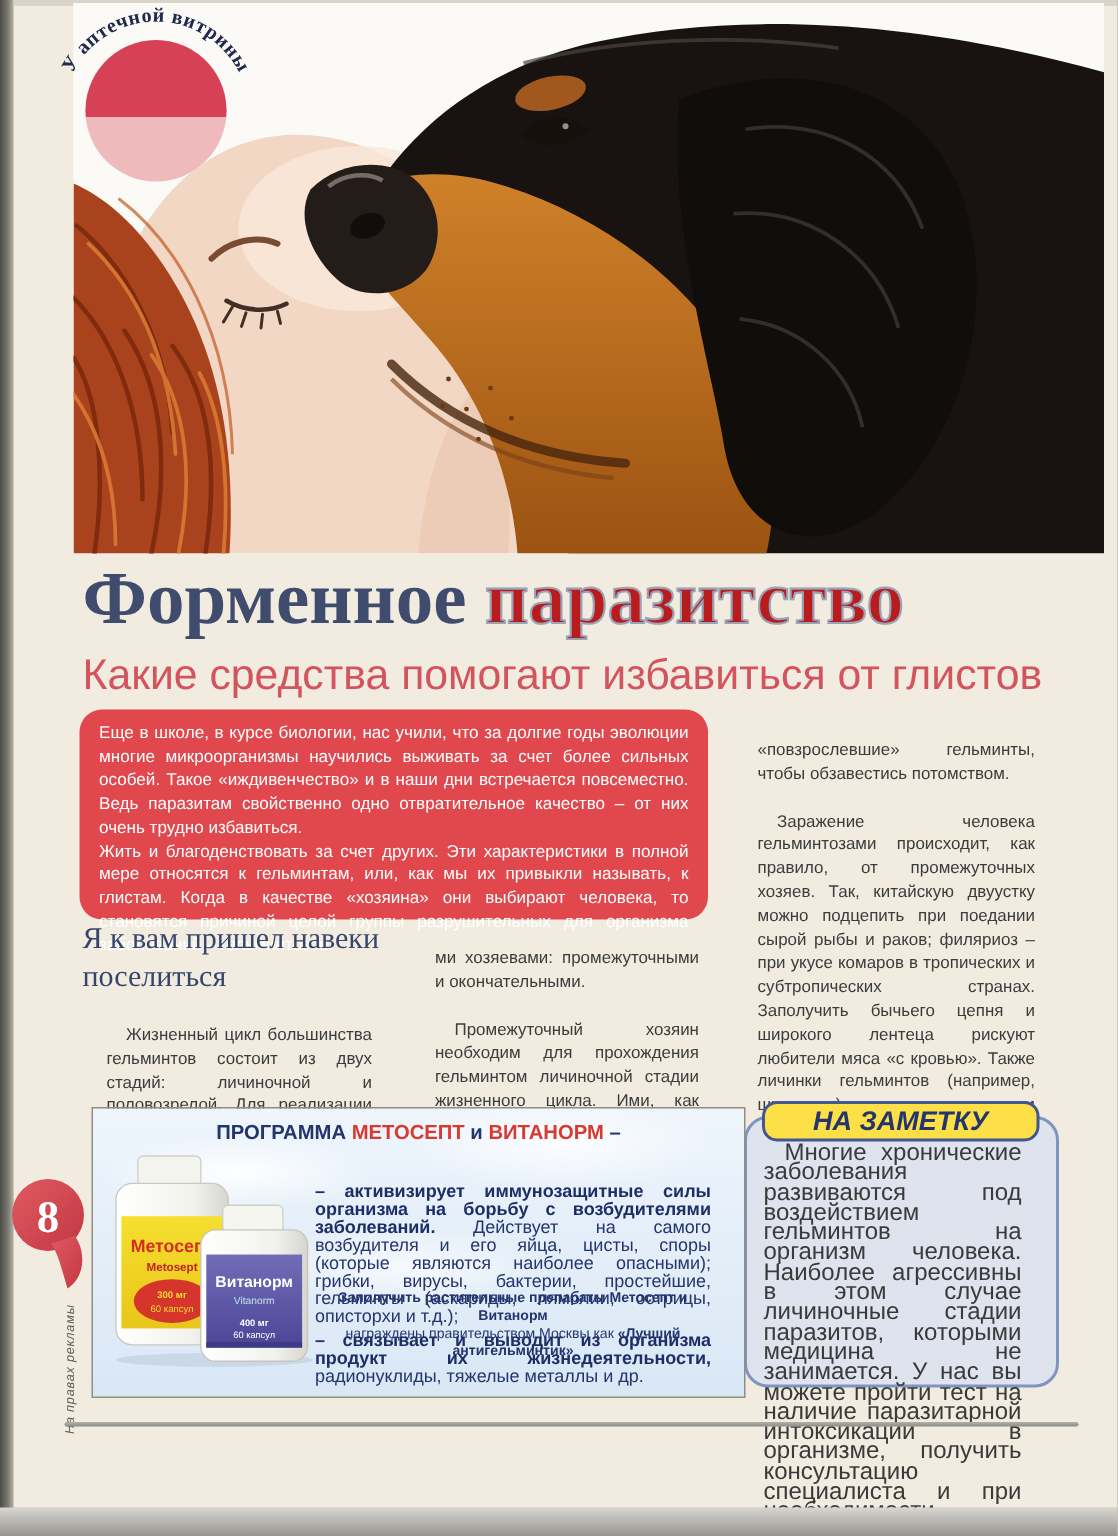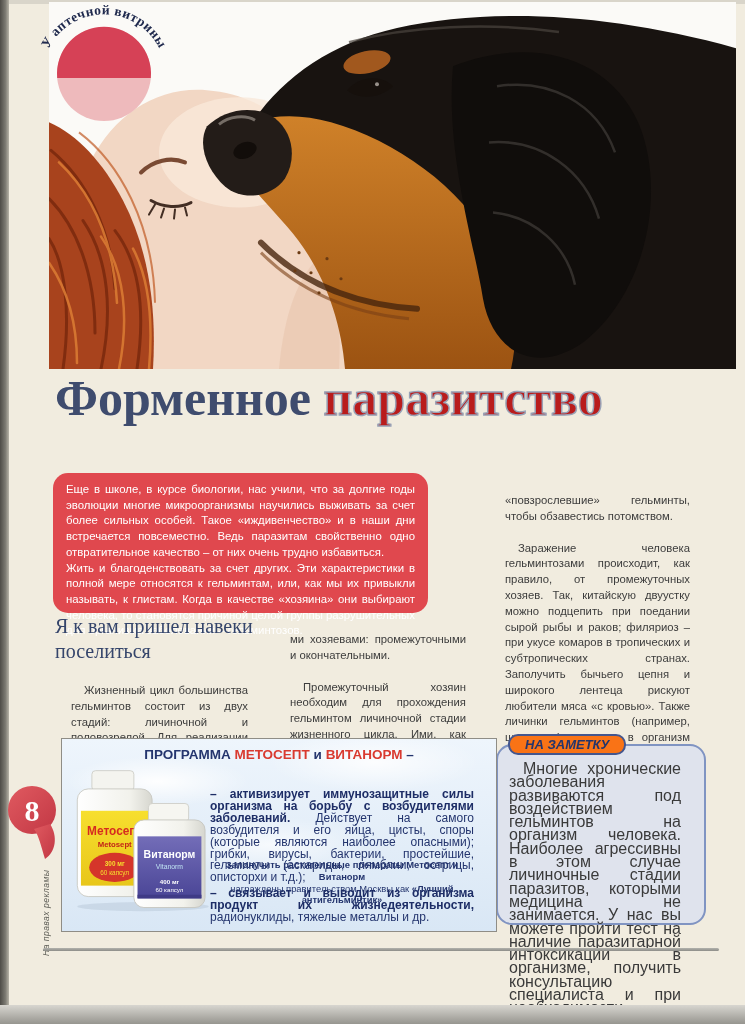--- a/index.html
+++ b/index.html
@@ -17,37 +17,37 @@
 
   
   #section-mark{left:20px;top:0;width:210px;height:150px;}
 
   
   #title{left:55px;top:370px;width:680px;height:60px;font-family:"Liberation Serif",serif;font-weight:bold;font-size:50px;line-height:56px;color:#3f4c6e;white-space:nowrap;}
   #title .outline{color:#b91c1c;-webkit-text-stroke:1.4px #99a2b6;text-shadow:0 0 1px #99a2b6;}
   #subtitle{left:55px;top:433px;width:680px;font-size:28.5px;line-height:34px;color:#d4545e;white-space:nowrap;}
 
   
-  #leadbox{left:53px;top:473px;width:375px;height:140px;background:#e0484e;border-radius:15px;color:#fff;
+  #leadbox{left:53px;top:473px;width:419px;height:140px;background:#e0484e;border-radius:15px;color:#fff;
     padding:9px 13px;box-sizing:border-box;font-size:11.4px;line-height:15.7px;text-align:justify;}
   #leadbox p{margin:0;}
 
   
   .bodytext{font-size:11.3px;line-height:15.8px;color:#3c3c3c;text-align:justify;}
   .bodytext p{margin:16px;}
   .bodytext p.ind{text-indent:13px;}
   #col-right{left:489px;top:477px;width:217px;}
   #article-heading{left:55px;top:614px;width:220px;font-family:"Liberation Serif",serif;font-weight:normal;font-size:20px;line-height:25px;color:#35456b;}
   #col-left{left:55px;top:667px;width:209px;}
   #col-mid{left:274px;top:616px;width:208px;}
 
   
   #notebox{left:496px;top:744px;width:210px;height:181px;background:#dfe3ed;border:2px solid #8094c2;border-radius:16px;box-sizing:border-box;}
-  #notebox-label{position:absolute;left:10px;top:-12px;background:#f97316;border:2px solid #44568e;border-radius:10px;
-    padding:1px 15px;font-style:italic;font-weight:bold;font-size:13px;color:#24356c;}
+  #notebox-label{position:absolute;left:10px;top:-12px;background:#fde047;border:2px solid #44568e;border-radius:10px;
+    padding:1px 32px;font-style:italic;font-weight:bold;font-size:18px;color:#24356c;}
   #notebox-text{margin:16px 23px 0 11px;font-size:16px;line-height:13.3px;color:#3a3a3a;text-align:justify;text-indent:14px;}
 
   
   #adbox{left:61px;top:738px;width:436px;height:194px;box-sizing:border-box;border:1px solid #8f8d86;
     background:
       radial-gradient(ellipse 130px 36px at 22% 22%,rgba(255,255,255,.95),rgba(255,255,255,0) 70%),
       radial-gradient(ellipse 150px 42px at 72% 12%,rgba(255,255,255,.85),rgba(255,255,255,0) 70%),
       radial-gradient(ellipse 140px 40px at 48% 55%,rgba(255,255,255,.7),rgba(255,255,255,0) 70%),
       linear-gradient(#eef5fc,#d9e7f5);}
   #ad-title{position:absolute;left:0;top:8px;width:100%;text-align:center;font-weight:bold;font-size:13.5px;color:#24356e;}
@@ -150,20 +150,21 @@
       </defs>
       <circle cx="84" cy="74" r="47" fill="#eebabc"></circle>
       <path d="M 37.2,78 A 47,47 0 1 1 130.8,78 Z" fill="#d64156"></path>
       <text font-family="Liberation Serif, serif" font-weight="bold" font-size="13.5" fill="#202a4e" letter-spacing="0.5">
         <textPath href="#arcpath" startOffset="50%" text-anchor="middle">У аптечной витрины</textPath>
       </text>
     </svg>
   </div>
 
   <div id="title" class="abs"><span>Форменное</span> <span class="outline">паразитство</span></div>
+  <div id="subtitle" class="abs">Какие средства помогают избавиться от глистов</div>
 
   <div id="leadbox" class="abs">
     <p>Еще в школе, в курсе биологии, нас учили, что за долгие годы эволюции многие микроорганизмы научились выживать за счет более сильных особей. Такое «иждивенчество» и в наши дни встречается повсеместно. Ведь паразитам свойственно одно отвратительное качество – от них очень трудно избавиться.</p>
     <p>Жить и благоденствовать за счет других. Эти характеристики в полной мере относятся к гельминтам, или, как мы их привыкли называть, к глистам. Когда в качестве «хозяина» они выбирают человека, то становятся причиной целой группы разрушительных для организма заболеваний – гельминтозов.</p>
   </div>
 
   <div id="col-right" class="abs bodytext">
     <p>«повзрослевшие» гельминты, чтобы обзавестись потомством.</p>
     <p class="ind">Заражение человека гельминтозами происходит, как правило, от промежуточных хозяев. Так, китайскую двуустку можно подцепить при поедании сырой рыбы и раков; филяриоз – при укусе комаров в тропических и субтропических странах. Заполучить бычьего цепня и широкого лентеца рискуют любители мяса «с кровью». Также личинки гельминтов (например, шистосом) попадают в организм человека и через кожу при купании в загрязненных водоемах. Распространено заражение при контакте с животными (в том числе и с домашними), которые выделяют яйца гельминтов (эхинококка) во внешнюю среду. Или иногда яйца паразитов (аскариды или карликового цепня) попадают к человеку от другого больного.</p>
   </div>

